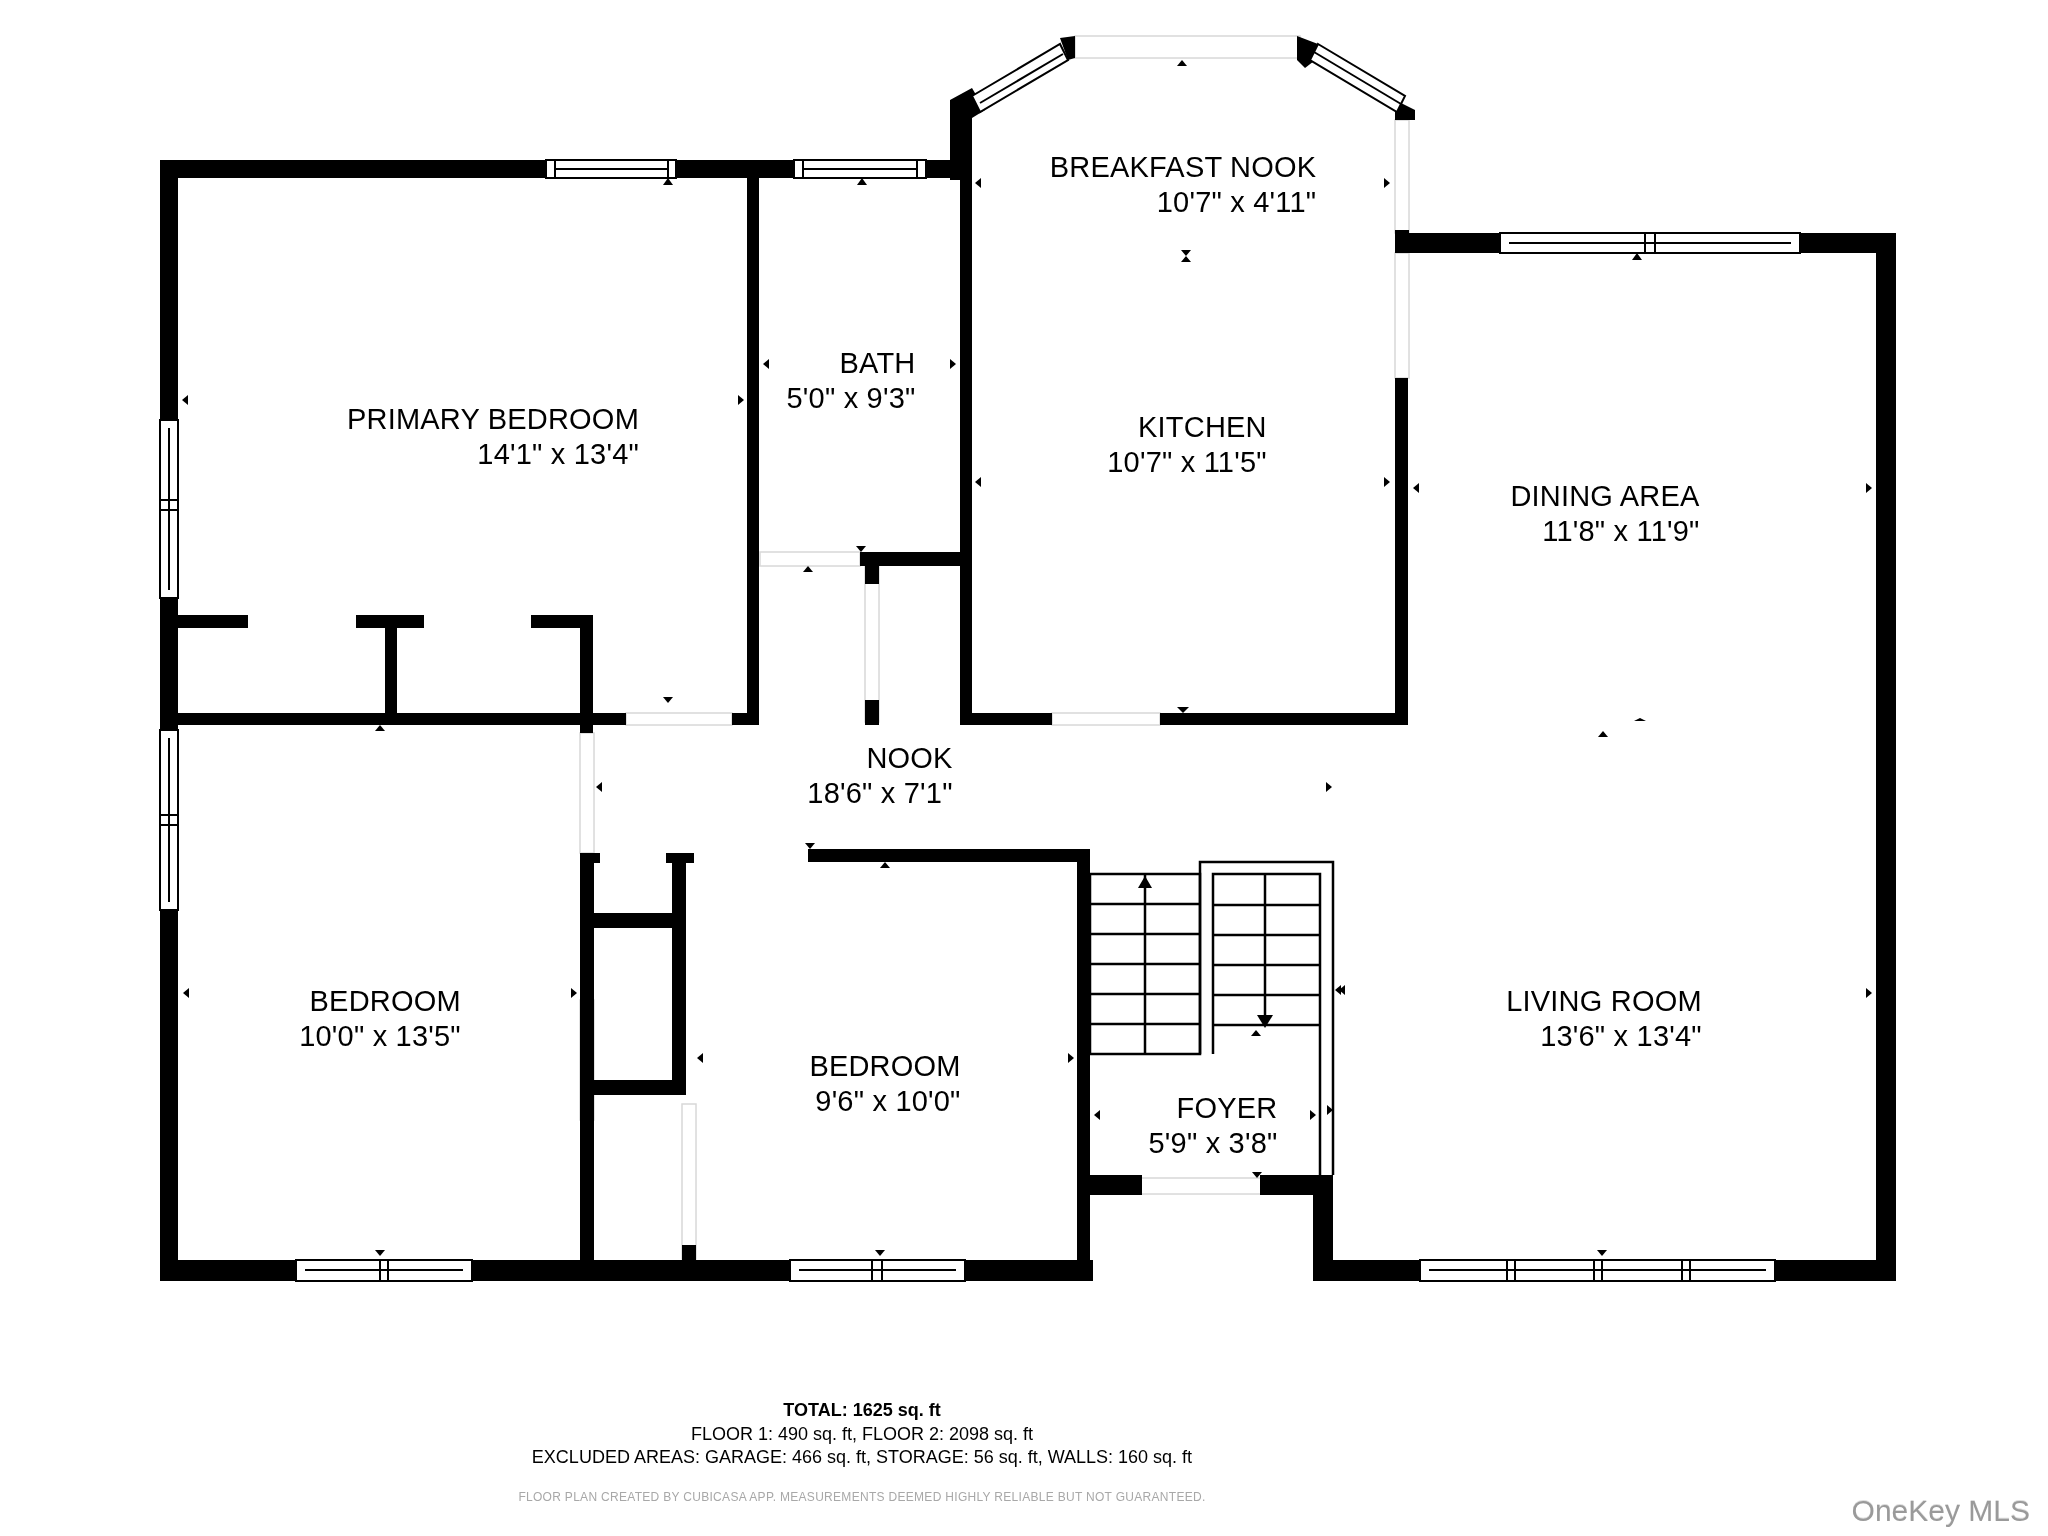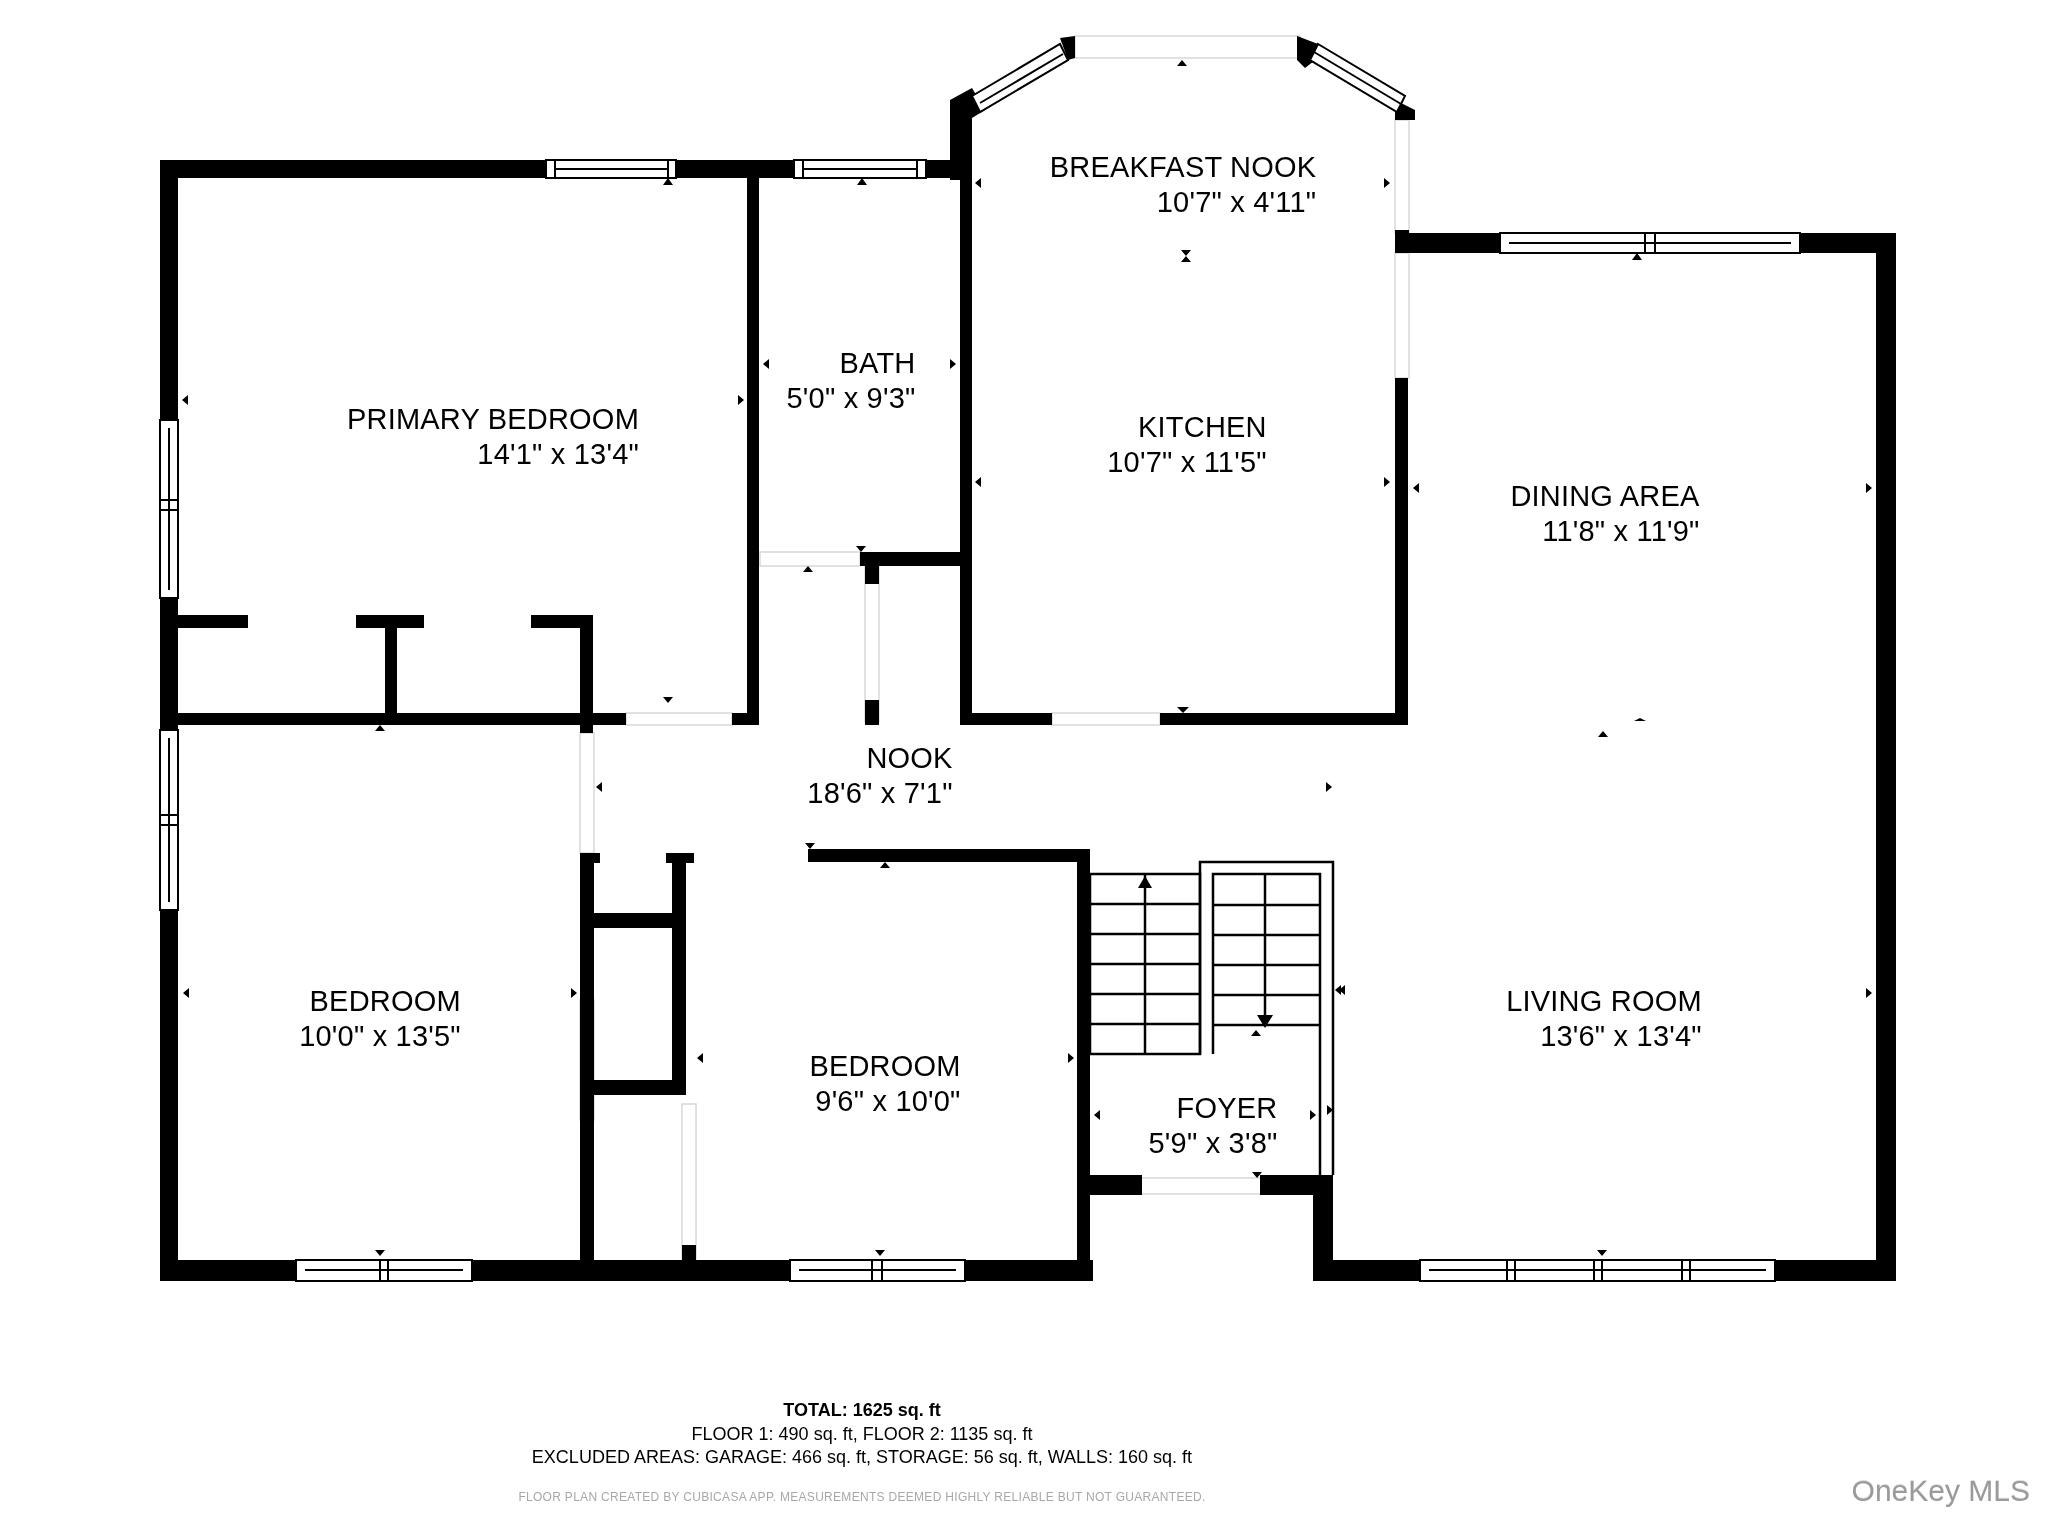--- a/index.html
+++ b/index.html
@@ -14,21 +14,21 @@
   .mark { fill: #000; }
   .room-label { position: absolute; text-align: right; font-size: 29px; line-height: 35px;
                 transform: translateX(-50%); white-space: nowrap; letter-spacing: 0.2px; }
   .room-label .name, .room-label .dims { display: block; }
   .summary { position: absolute; left: 0; width: 1724px; text-align: center;
              font-family: "Liberation Sans", "DejaVu Sans", sans-serif; }
   .sum-total { top: 1400px; font-size: 18px; font-weight: bold; }
   .sum-floors { top: 1424px; font-size: 18px; }
   .sum-excl { top: 1447px; font-size: 18px; }
   .sum-disc { top: 1490px; font-size: 12px; color: #a8a8a8; letter-spacing: 0.3px; }
-  .watermark { position: absolute; right: 18px; bottom: 28px; font-size: 30px; color: #9a9a9a;
+  .watermark { position: absolute; right: 18px; bottom: 8px; font-size: 30px; color: #9a9a9a;
                font-family: "Liberation Sans", "DejaVu Sans", sans-serif;
                text-shadow: 0 1px 0 #fff, 0 -1px 0 #ddd; }
 </style>
 </head>
 <body>
 
 <svg id="plan" viewBox="0 0 2048 1536" xmlns="http://www.w3.org/2000/svg">
 
   <g>
     <rect class="opening" x="626" y="713" width="106" height="12"></rect>
@@ -264,17 +264,17 @@
 <div class="room-label" style="left:1213px; top:1091px;">
   <span class="name">FOYER</span>
   <span class="dims">5'9" x 3'8"</span>
 </div>
 <div class="room-label" style="left:1604px; top:984px;">
   <span class="name">LIVING ROOM</span>
   <span class="dims">13'6" x 13'4"</span>
 </div>
 
 <div class="summary sum-total">TOTAL: 1625 sq. ft</div>
-<div class="summary sum-floors">FLOOR 1: 490 sq. ft, FLOOR 2: 1135 sq. ft</div>
+<div class="summary sum-floors">FLOOR 1: 490 sq. ft, FLOOR 2: 2098 sq. ft</div>
 <div class="summary sum-excl">EXCLUDED AREAS: GARAGE: 466 sq. ft, STORAGE: 56 sq. ft, WALLS: 160 sq. ft</div>
 <div class="summary sum-disc">FLOOR PLAN CREATED BY CUBICASA APP. MEASUREMENTS DEEMED HIGHLY RELIABLE BUT NOT GUARANTEED.</div>
 
 <div class="watermark">OneKey MLS</div>
 
 </body></html>

